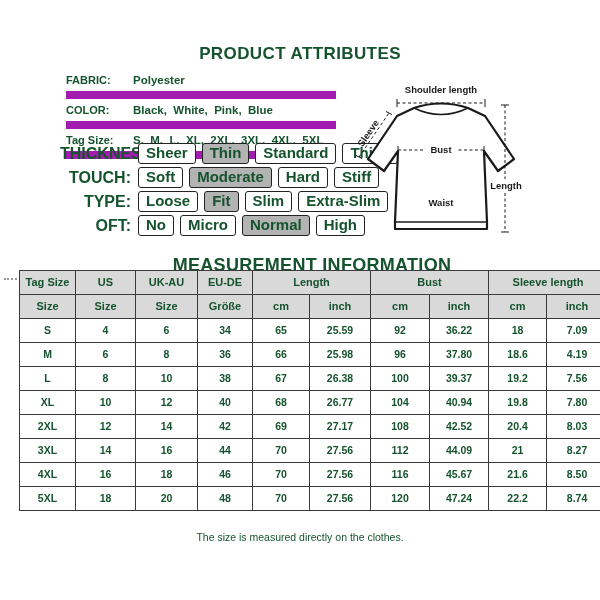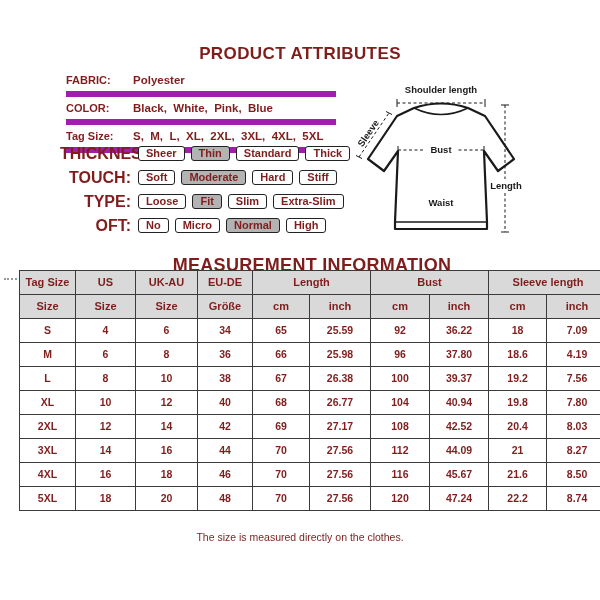--- a/index.html
+++ b/index.html
@@ -1,42 +1,42 @@
 <!DOCTYPE html>
 <html><head>
 <meta charset="utf-8">
 <style>
   html,body{margin:0;padding:0;background:#fff;}
   .page{
     position:relative;width:600px;height:570px;background:#fff;
-    font-family:"Liberation Sans",sans-serif;color:#7f1d1d;overflow:hidden;
+    font-family:"Liberation Sans",sans-serif;color:#14532d;overflow:hidden;
   }
   .title{
     position:absolute;top:44px;left:0;width:100%;text-align:center;
     font-size:17px;font-weight:bold;letter-spacing:.4px;
   }
   
   .attrs{position:absolute;left:66px;top:69px;width:270px;}
   .attr-row{
     display:flex;align-items:center;height:22px;
-    border-bottom:6px solid #a21caf;font-weight:bold;
+    border-bottom:8px solid #a21caf;font-weight:bold;
   }
   .attr-label{width:67px;font-size:11px;flex:none;}
   .attr-value{font-size:11.5px;white-space:pre;}
   
   .opts{position:absolute;left:60px;top:143px;width:280px;}
   .opt-row{display:flex;align-items:center;height:21px;margin-bottom:3px;}
   .opt-label{
     width:78px;flex:none;text-align:right;font-size:16px;font-weight:bold;
     padding-right:7px;box-sizing:border-box;
   }
   .chip{
     display:inline-block;border:1.5px solid #222;border-radius:3px;
     background:#fff;padding:0 7px;margin-right:6px;
-    font-size:11px;font-weight:bold;line-height:1.25;white-space:nowrap;
+    font-size:15px;font-weight:bold;line-height:1.25;white-space:nowrap;
   }
   .chip.selected{background:#b3b3b3;}
   
   .tshirt{position:absolute;left:352px;top:72px;}
   .tshirt text{font-family:"Liberation Sans",sans-serif;font-size:9.5px;font-weight:bold;fill:#1a1a1a;}
   
   .mi-heading{
     position:absolute;top:255px;left:12px;width:100%;text-align:center;
     font-size:18px;font-weight:bold;letter-spacing:.3px;
   }

